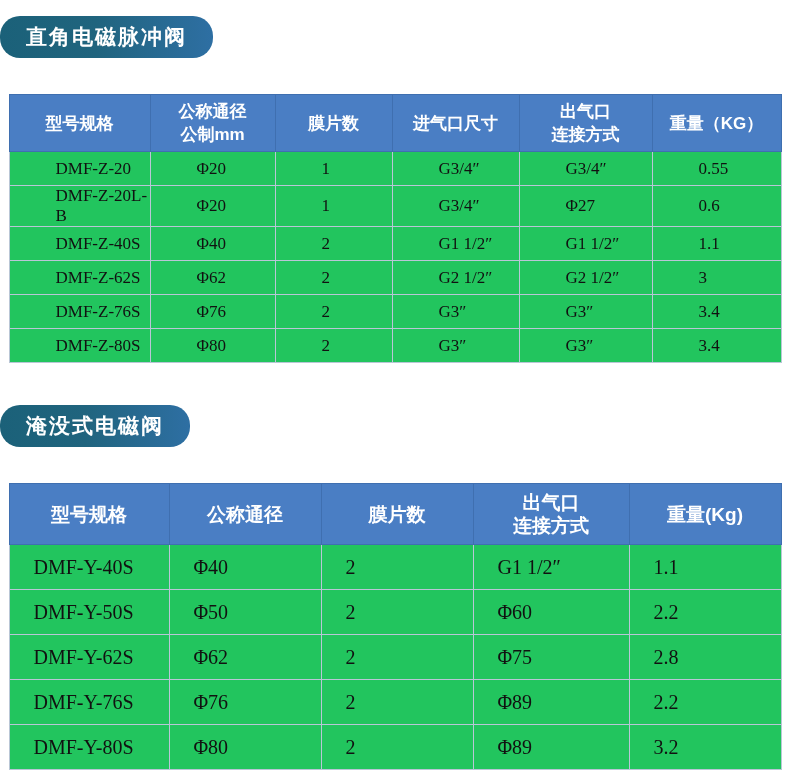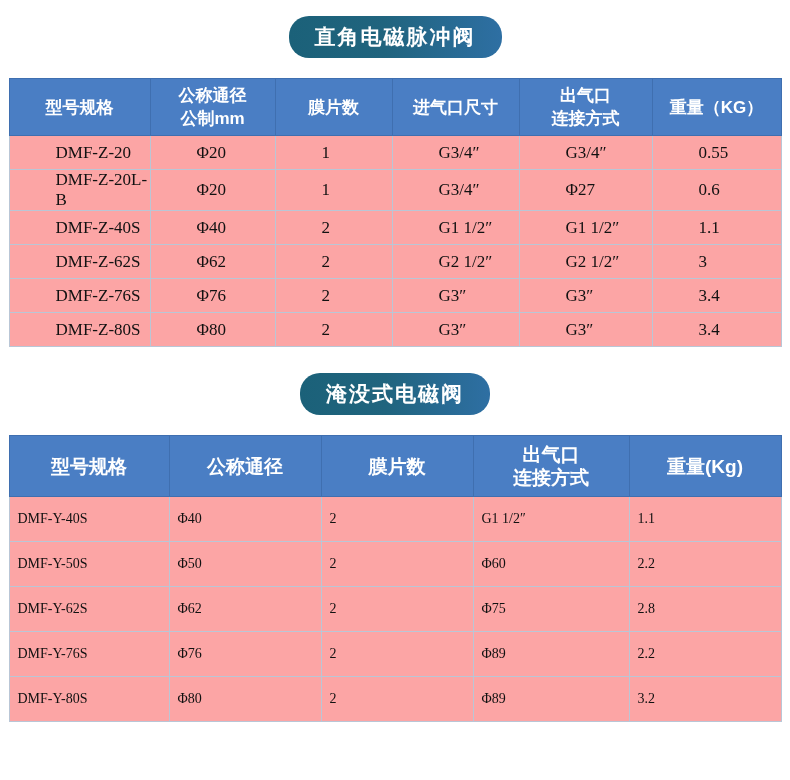--- a/index.html
+++ b/index.html
@@ -17,21 +17,20 @@
   .page {
     position: relative;
     width: 790px;
     height: 780px;
     box-sizing: border-box;
   }
 
   
   .title-wrap {
     display: flex;
-    justify-content: center;
     align-items: center;
   }
   .title-pill {
     display: inline-block;
     background: linear-gradient(to right, #1b6179 0%, #20647e 45%, #2e6fa3 100%);
     color: #ffffff;
     font-family: "Liberation Sans", "DejaVu Sans", sans-serif;
     font-weight: bold;
     letter-spacing: 2px;
     border-radius: 20px;
@@ -39,22 +38,22 @@
     font-size: 21px;
     line-height: 26px;
     white-space: nowrap;
   }
 
   
   table {
     border-collapse: collapse;
     table-layout: fixed;
     width: 772px;
-    margin: 0 auto;
-    background: #fca5a5;
+    margin: 16px auto;
+    background: #22c55e;
   }
   table th, table td {
     border: 1px solid #b9c6d6;
     padding: 0;
   }
   thead th {
     background: #4a7ec4;
     color: #ffffff;
     font-family: "Liberation Sans", "DejaVu Sans", sans-serif;
     font-weight: bold;
@@ -73,21 +72,21 @@
     padding: 0 0 0 6px;
     color: #111;
   }
 
   
   #table-angle-valve thead th { height: 56px; }
   #table-angle-valve tbody td { height: 33px; padding-left: 46px; }
 
   
   #table-submerged-valve thead th { height: 60px; font-size: 19px; }
-  #table-submerged-valve tbody td { height: 44px; font-size: 14px; padding-left: 8px; }
+  #table-submerged-valve tbody td { height: 44px; font-size: 20px; padding-left: 24px; }
 
   .th-line { display: block; }
 
   
   .gap-top { height: 16px; }
   .gap-after-title { height: 20px; }
   .gap-between { height: 26px; }
 </style>
 </head>
 <body>

